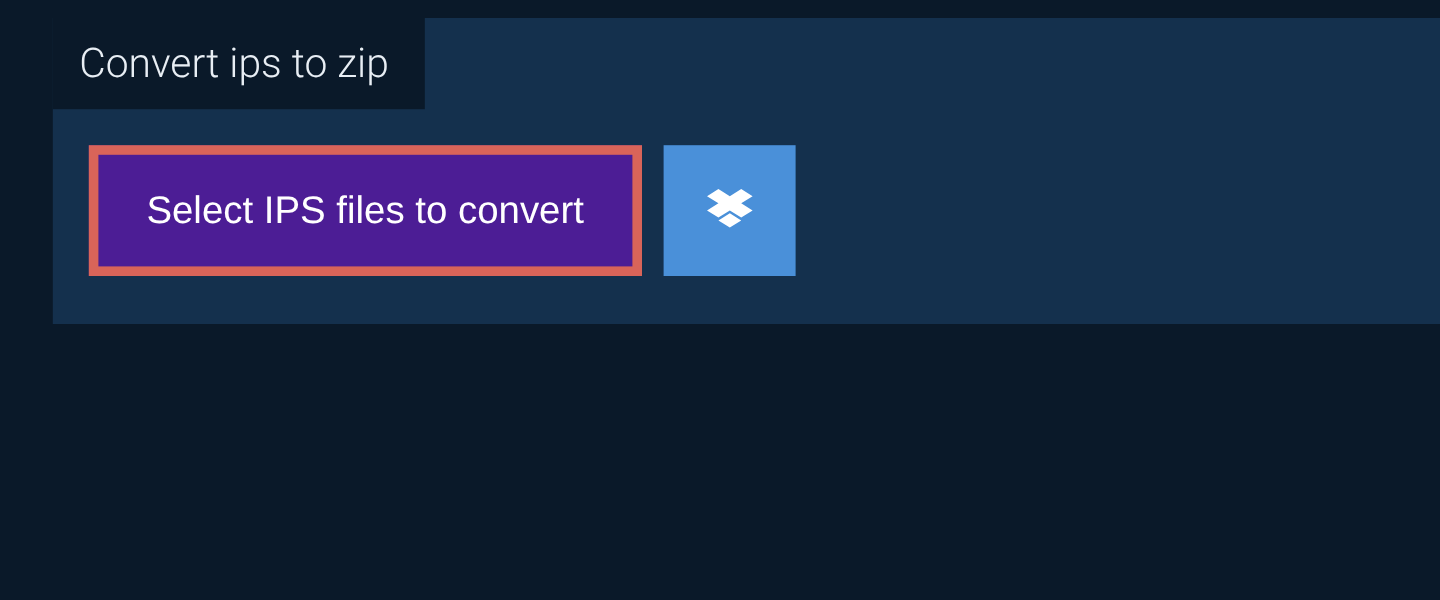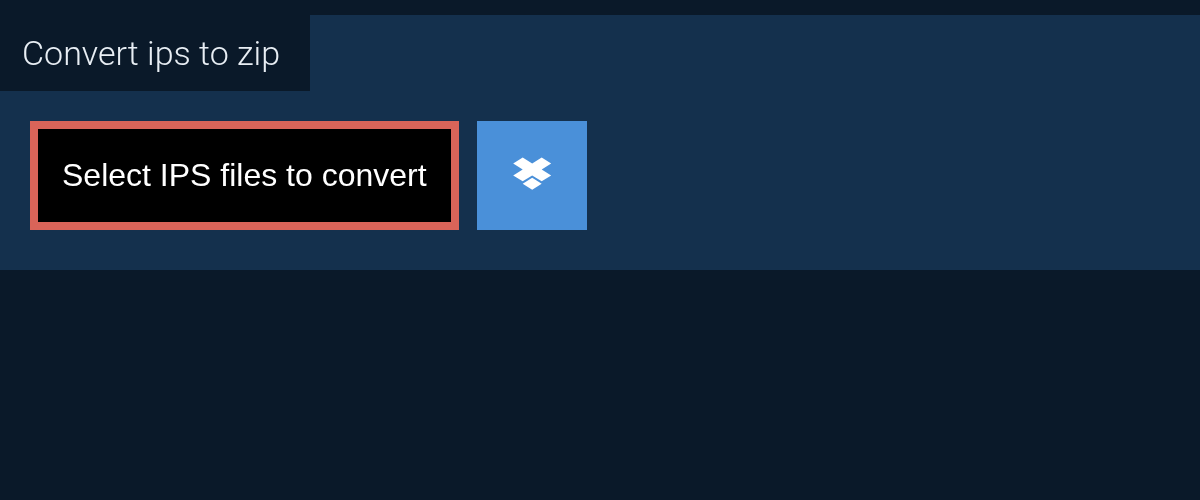--- a/index.html
+++ b/index.html
@@ -11,39 +11,40 @@
       width: 1200px;
       height: 500px;
       background: #0a1929;
       font-family: -apple-system, BlinkMacSystemFont, "Segoe UI", Roboto, "Helvetica Neue", Arial, sans-serif;
       overflow: hidden;
     }
     .panel {
       background: #14304d;
       margin-top: 15px;
       padding-bottom: 40px;
+      margin-left: 44px;
     }
     .tab {
       display: inline-block;
       background: #0a1929;
       padding: 18px 30px 18px 22px;
       color: #e8eef4;
       font-size: 34px;
       font-weight: 300;
     }
     .button-row {
       display: flex;
       gap: 18px;
       padding: 30px 30px 0 30px;
     }
     .select-button {
-      background: #000000;
+      background: #4c1d95;
       color: #ffffff;
       border: 8px solid #d96459;
-      padding: 28px 24px;
+      padding: 28px 40px;
       font-size: 32px;
       font-weight: 300;
       cursor: pointer;
       display: inline-flex;
       align-items: center;
       justify-content: center;
     }
     .dropbox-button {
       background: #4a90d9;
       border: none;

